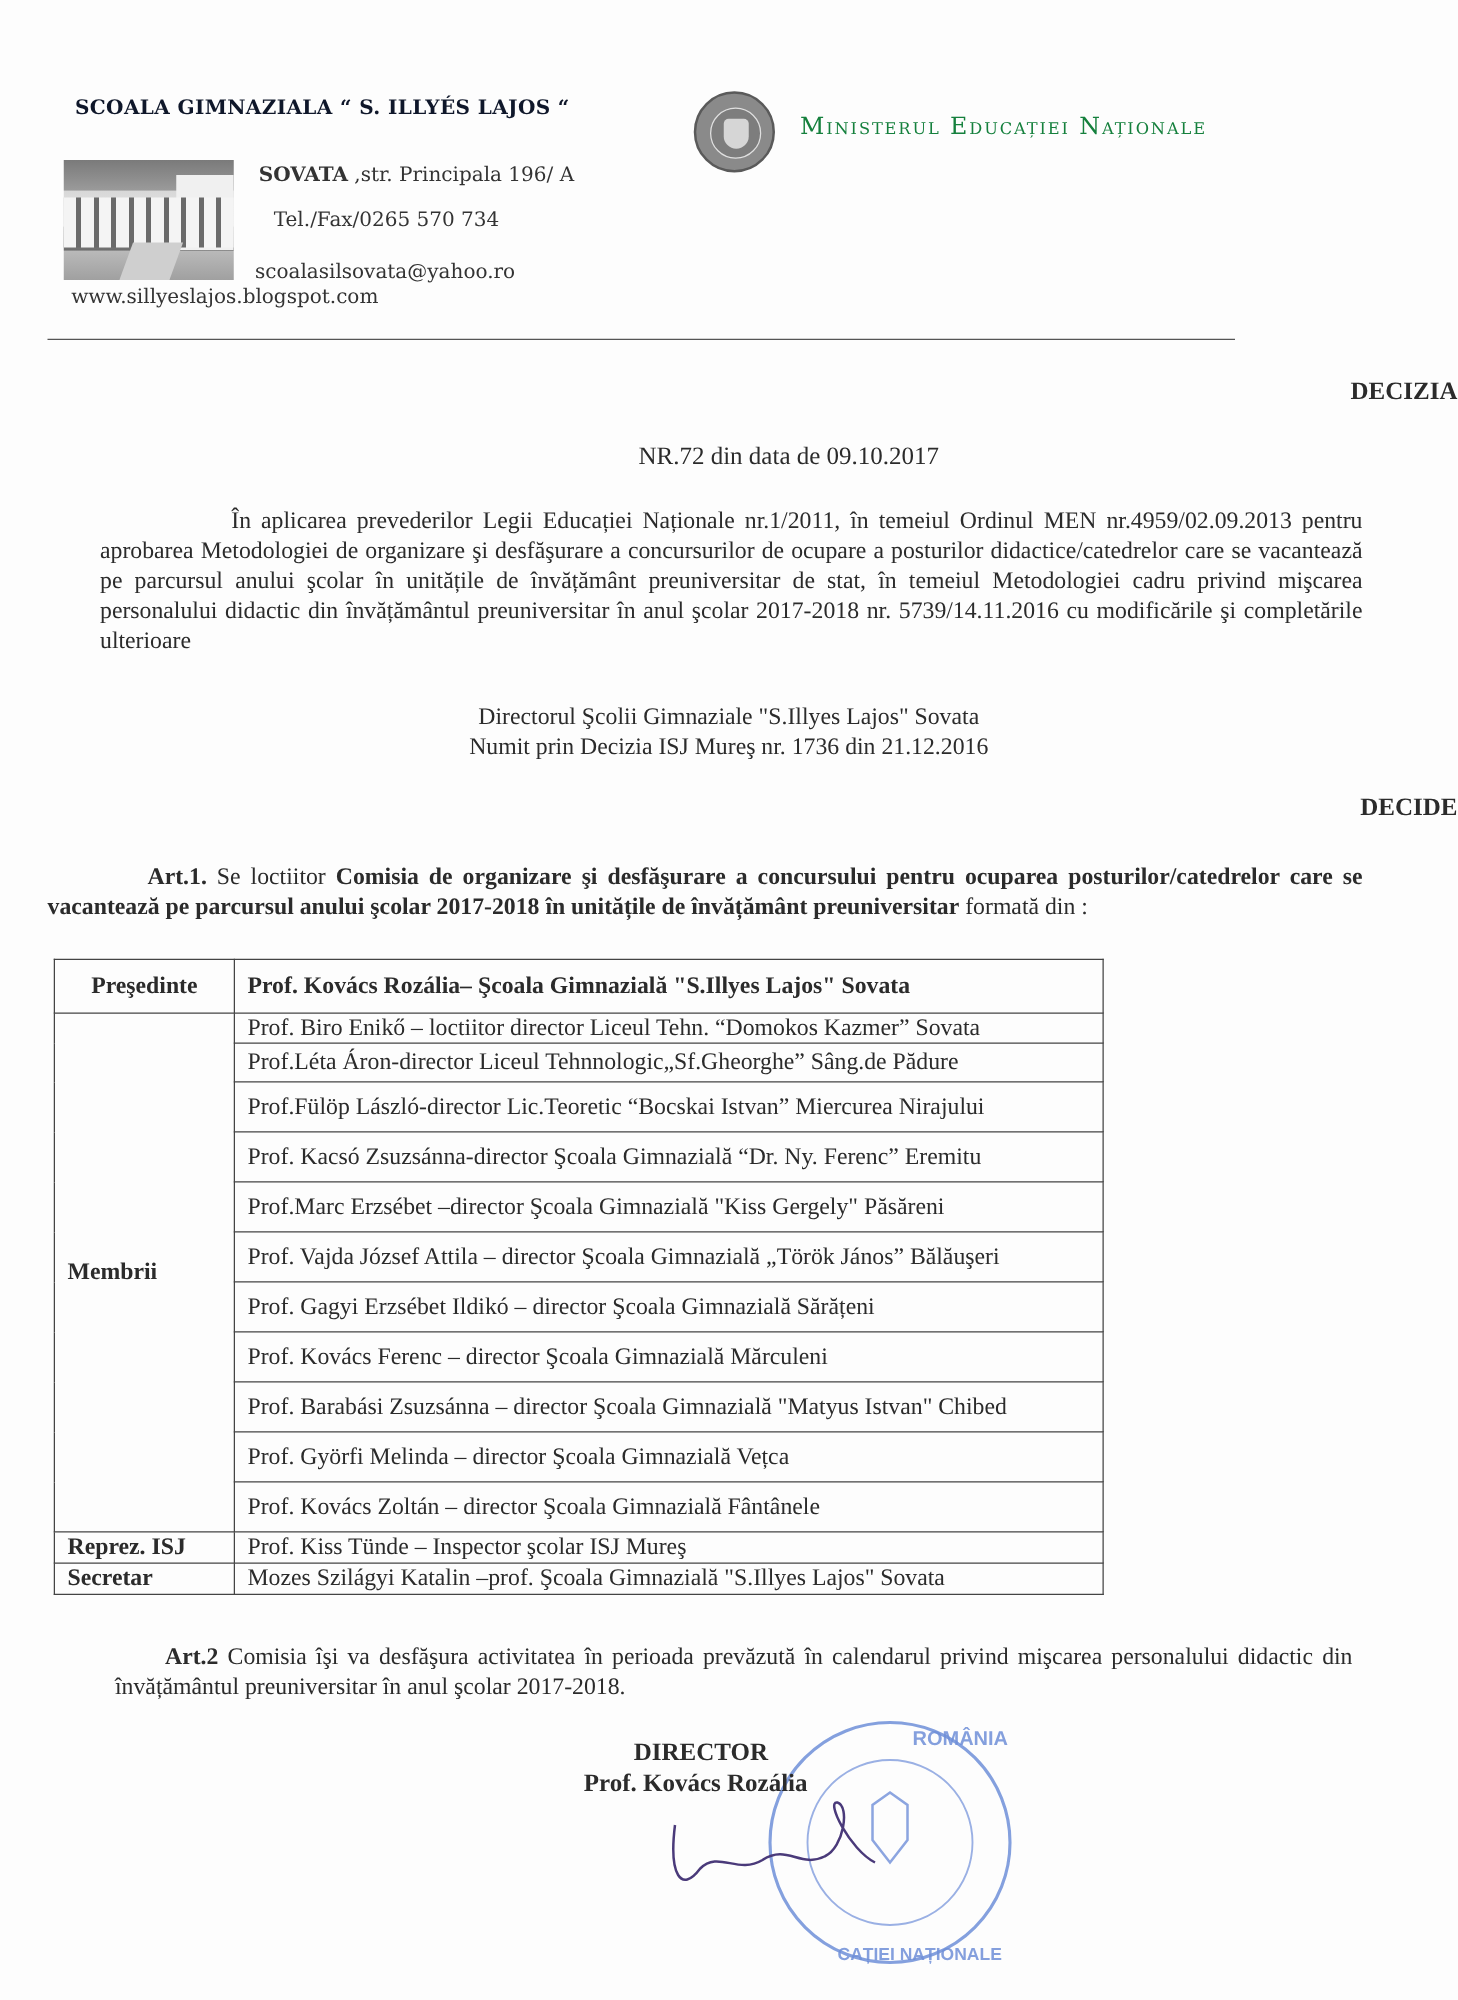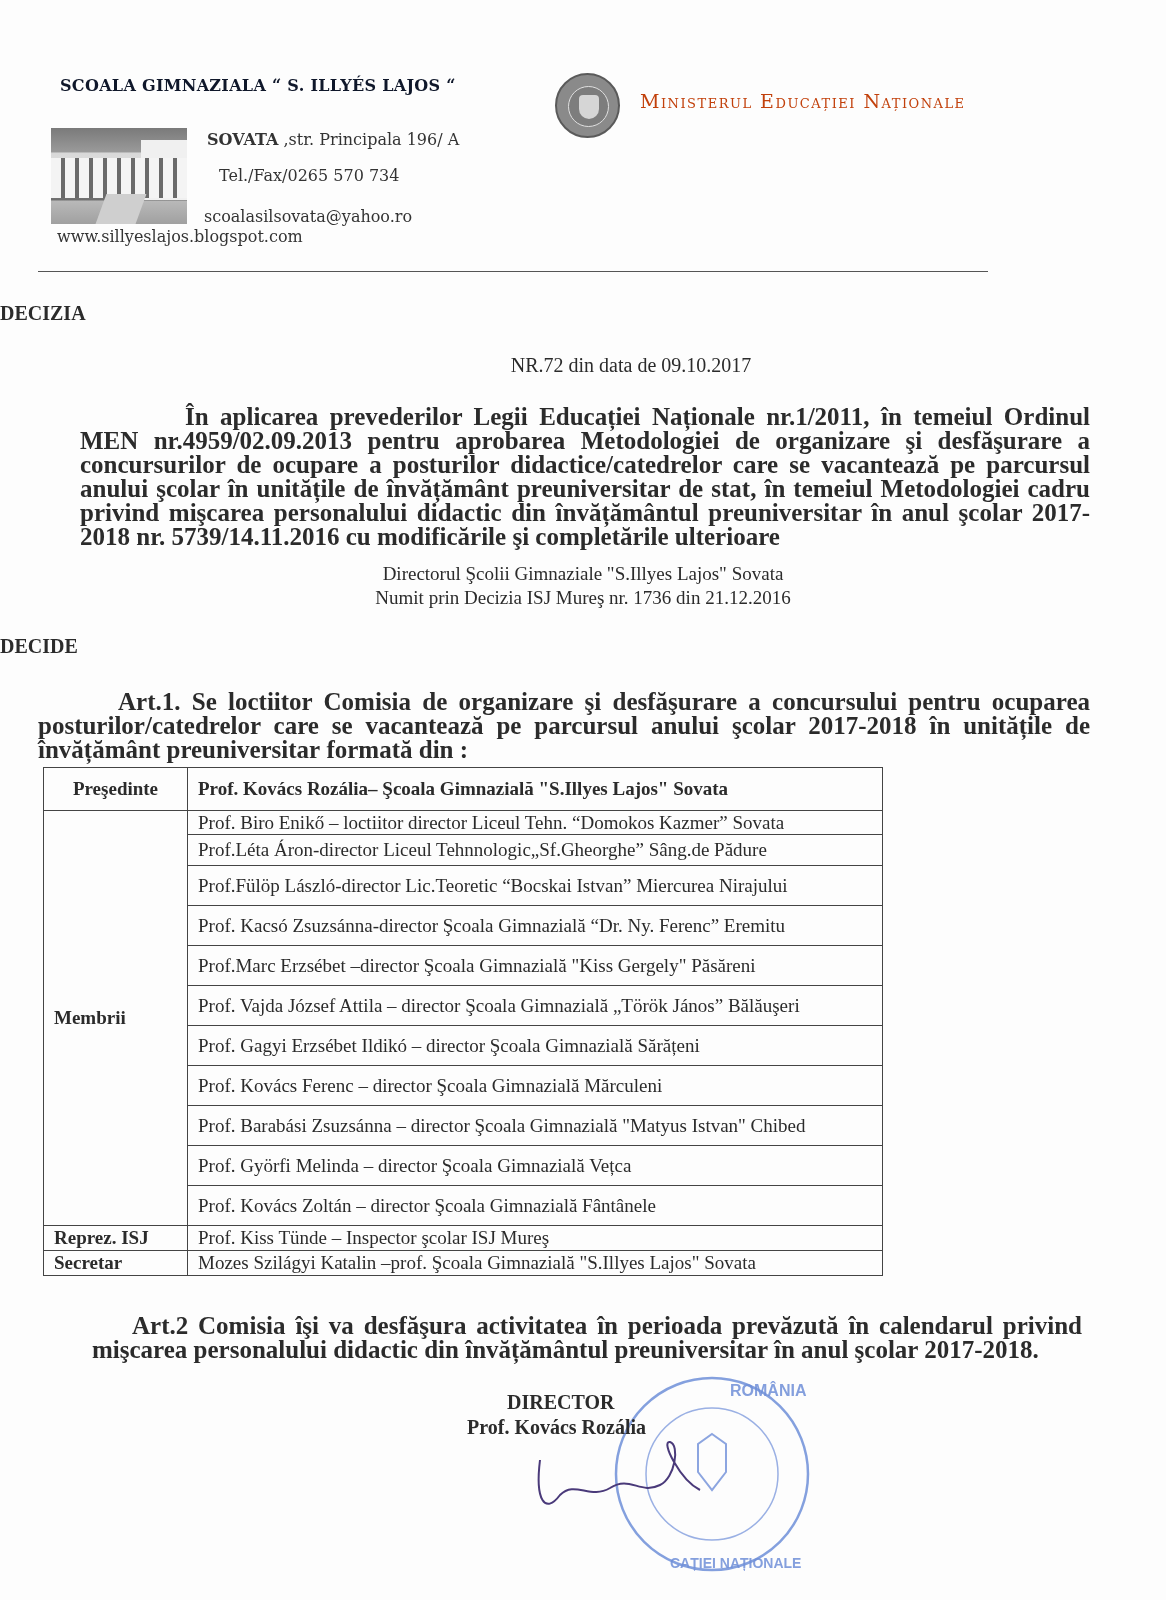--- a/index.html
+++ b/index.html
@@ -37,30 +37,29 @@
   }
   .emblem .inner {
     position: absolute; left: 11px; top: 11px; width: 39px; height: 39px; border-radius: 50%;
     border: 1.5px solid #e0e0e0; background: #7d7d7d;
   }
   .emblem .eagle {
     position: absolute; left: 22px; top: 20px; width: 20px; height: 24px;
     background: #d6d6d6; border-radius: 4px 4px 10px 10px;
   }
   .ministry {
-    left: 640px; top: 90px; font-size: 19px; letter-spacing: 1.5px; color: #c2410c;
+    left: 640px; top: 90px; font-size: 19px; letter-spacing: 1.5px; color: #15803d;
     font-family: "DejaVu Serif", serif; font-variant: small-caps;
   }
   .rule { left: 38px; top: 271px; width: 950px; height: 1px; background: #555; }
-  .title { left: 0; width: 1166px; text-align: left; font-weight: bold; font-size: 20px; }
+  .title { left: 0; width: 1166px; text-align: right; font-weight: bold; font-size: 20px; }
   .subtitle { left: 0; width: 1166px; text-align: center; font-size: 20px; }
   .para {
-    left: 80px; width: 1010px; font-size: 25px; line-height: 24px; text-align: justify;
+    left: 80px; width: 1010px; font-size: 19px; line-height: 24px; text-align: justify;
     text-align-last: left;
-    font-weight: bold;
   }
   .para .indent { display: inline-block; width: 105px; }
   .center-line { left: 0; width: 1166px; text-align: center; font-size: 19px; line-height: 25px; }
   table.comm {
     position: absolute; left: 43px; top: 767px; width: 840px; border-collapse: collapse;
     font-size: 19px;
   }
   table.comm td { border: 1.5px solid #444; padding: 0 10px; vertical-align: middle; }
   table.comm td.role { width: 123px; font-weight: bold; padding-left: 10px; }
   table.comm td.role.c { text-align: center; }

